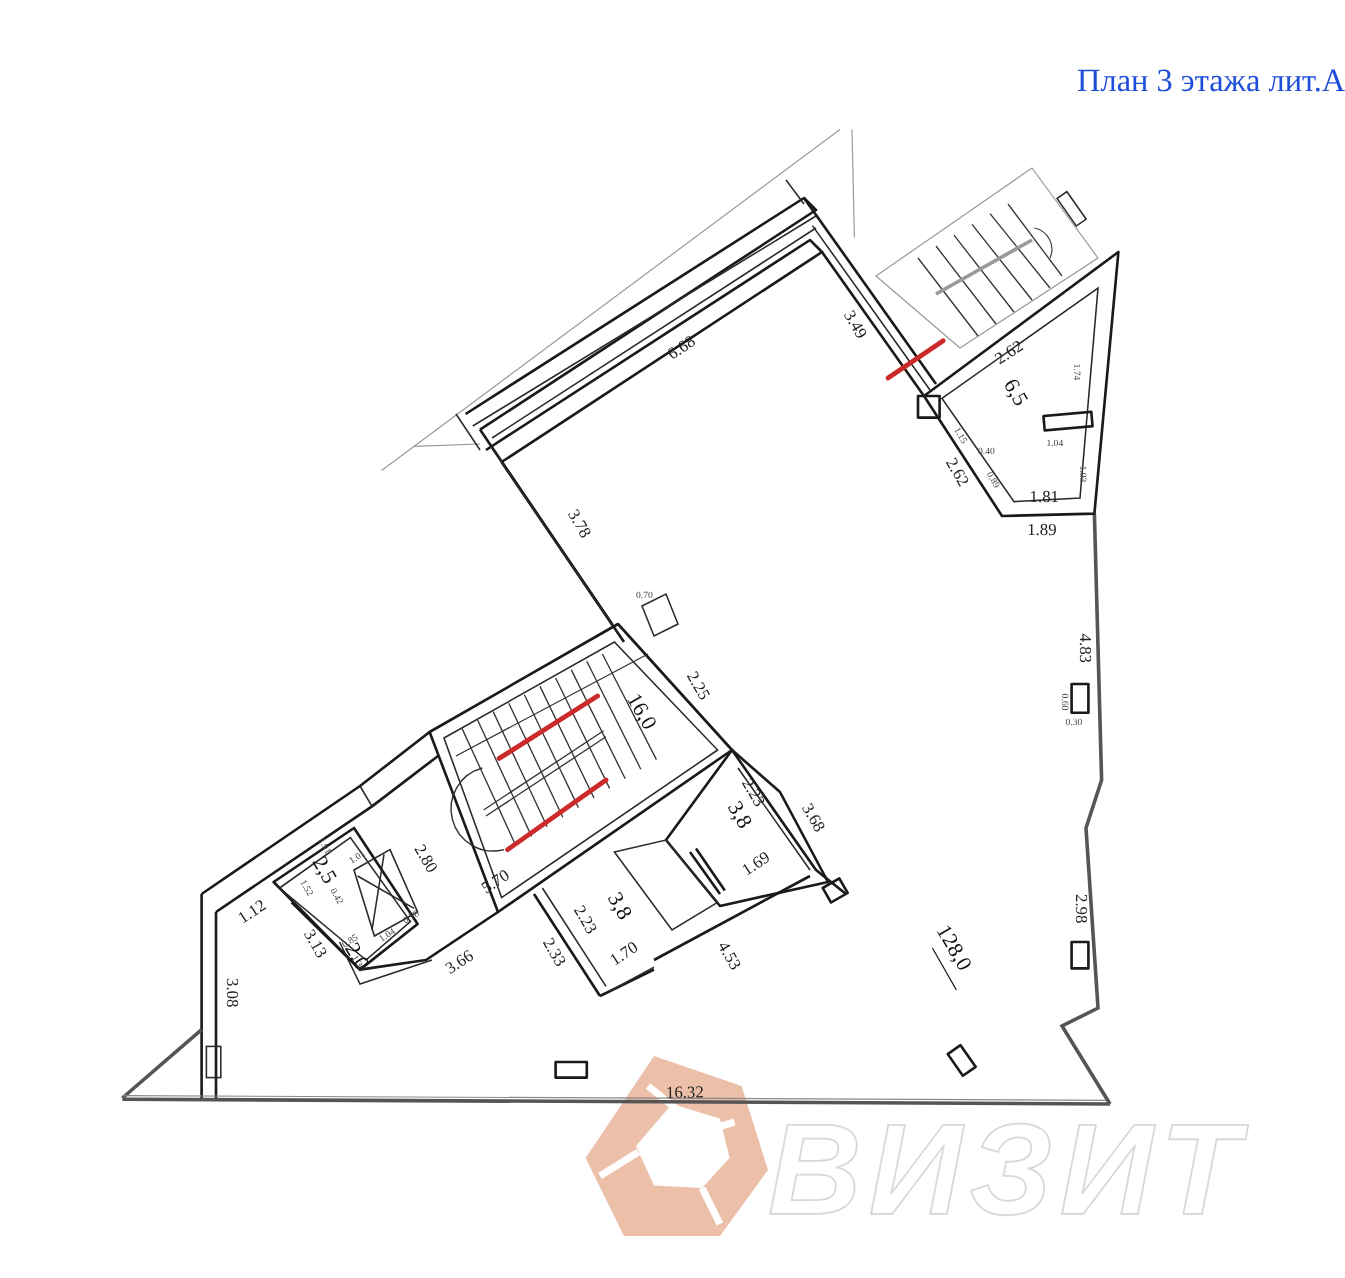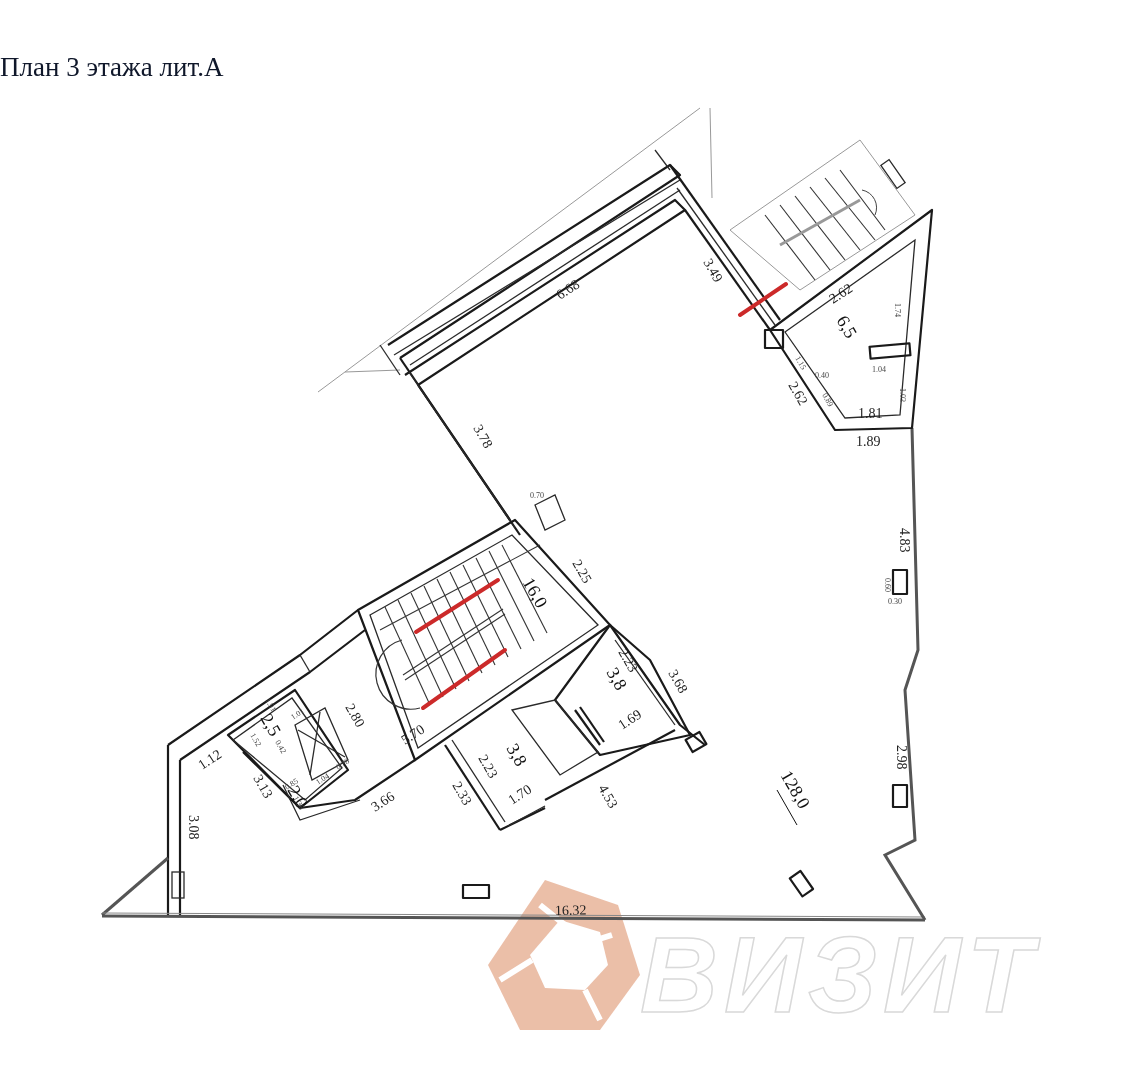--- a/index.html
+++ b/index.html
@@ -1,17 +1,17 @@
 <!DOCTYPE html>
 <html><head>
 <meta charset="utf-8">
 <style>
   html, body { margin: 0; padding: 0; background: #ffffff; }
   body { width: 1121px; height: 1065px; position: relative; overflow: hidden; font-family: "Liberation Serif", serif; }
-  .title { position: absolute; left: 0; top: 52px; width: 1121px; text-align: left; font-size: 27px; color: #0f172a; font-family: "Liberation Serif", serif; }
+  .title { position: absolute; left: 0; top: 52px; width: 1121px; text-align: right; font-size: 27px; color: #1d4ed8; font-family: "Liberation Serif", serif; }
   svg.plan { position: absolute; left: 0; top: 0; }
   .wall { fill: none; stroke: #1a1a1a; stroke-width: 2.2; stroke-linejoin: round; }
   .wall-thin { fill: none; stroke: #2a2a2a; stroke-width: 1.3; }
   .faint { fill: none; stroke: #999; stroke-width: 1; }
   .ext { fill: none; stroke: #555; stroke-width: 3; }
   .step { stroke: #333; stroke-width: 1.1; }
   .red { stroke: #cc2a2a; stroke-width: 4; stroke-linecap: round; }
   .dim { font-family: "Liberation Serif", serif; font-size: 14px; fill: #222; }
   .dim-sm { font-family: "Liberation Serif", serif; font-size: 8px; fill: #444; }
   .area { font-family: "Liberation Serif", serif; font-size: 18px; fill: #111; }

